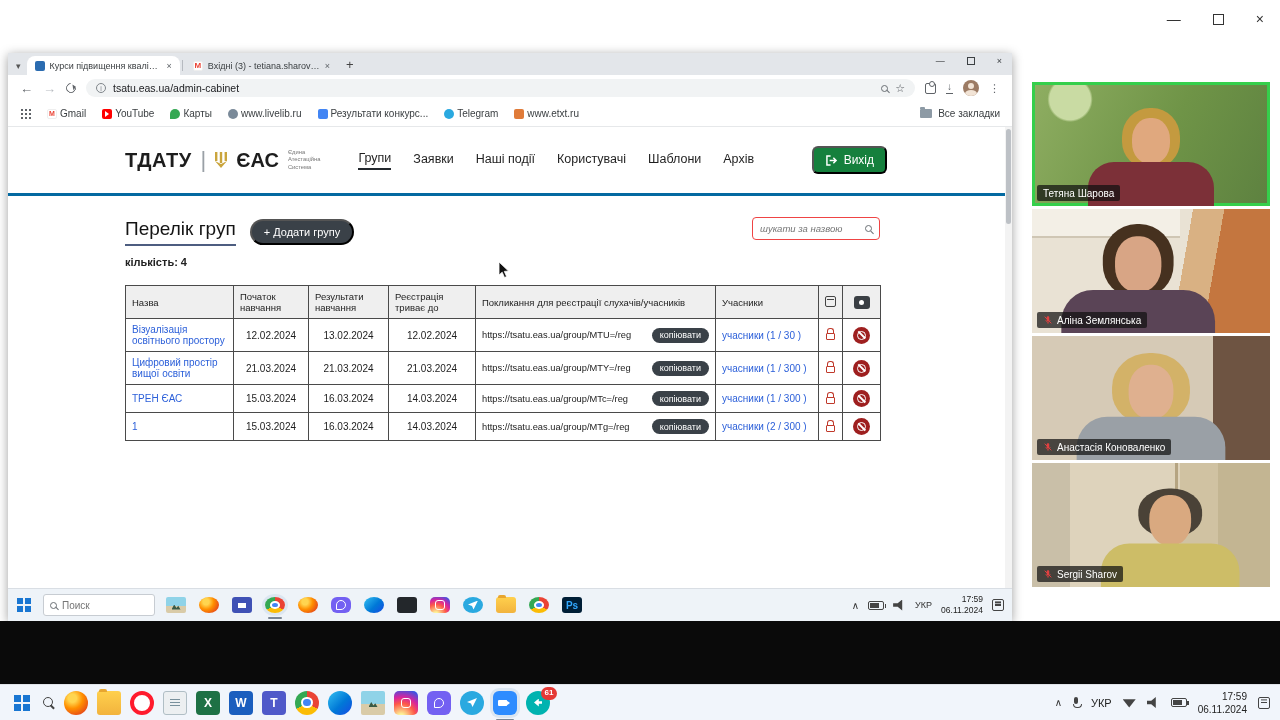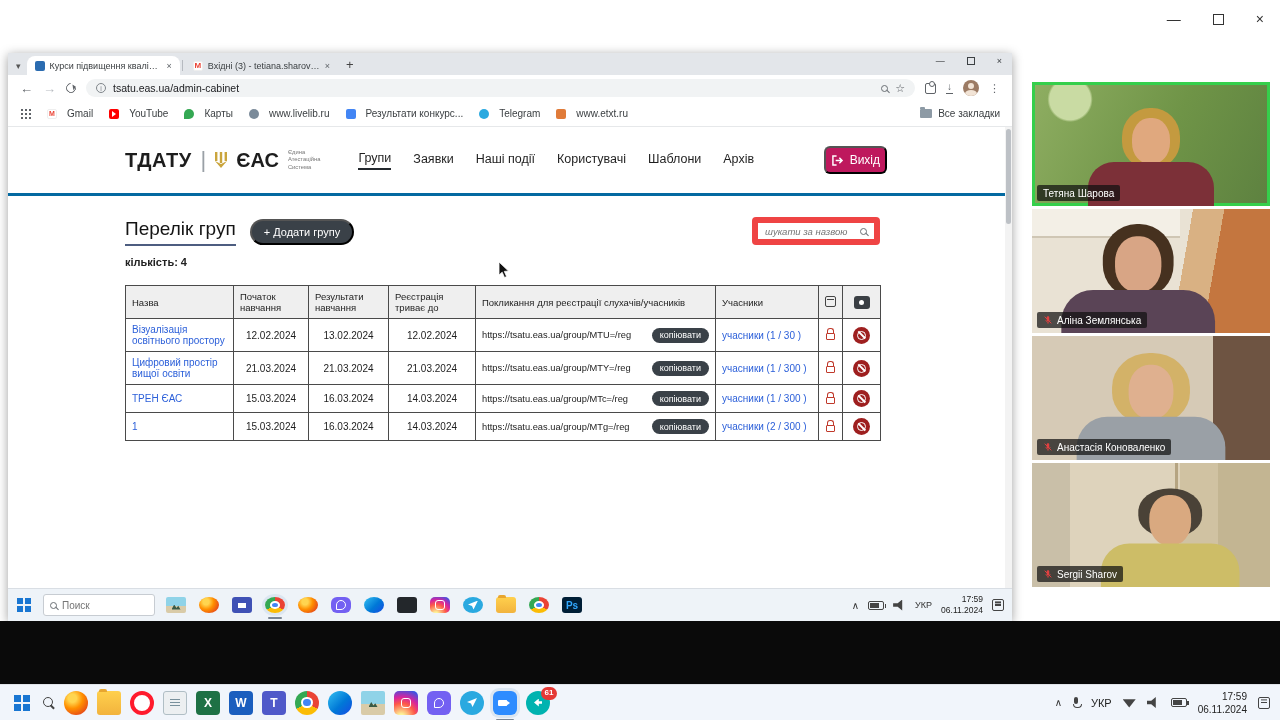--- a/index.html
+++ b/index.html
@@ -47,21 +47,21 @@
   .puzzle::before { content:''; position:absolute; top:-3px; left:3px; width:4px; height:4px; border:1.3px solid #5f6368; border-radius:50%; background:#fff; }
   .dl { font-size:10px; color:#5f6368; border-bottom:1.4px solid #5f6368; line-height:1; padding:0 1px 1px; }
   .avatar { width:16px; height:16px; border-radius:50%; background:#9c7b64; position:relative; overflow:hidden; }
   .avatar::before { content:''; position:absolute; left:5px; top:3px; width:6px; height:6px; border-radius:50%; background:#f2e4d6; }
   .avatar::after { content:''; position:absolute; left:2px; top:10px; width:12px; height:7px; border-radius:50% 50% 0 0; background:#f2e4d6; }
   .kebab { color:#5f6368; font-size:11px; }
 
   
   .bookbar { height:26px; display:flex; align-items:center; gap:16px; padding:0 12px; background:#fff; border-bottom:1px solid #e6e8ea; font-size:10px; color:#3c4043; }
   .grid9 { width:11px; height:11px; background-image:radial-gradient(circle,#5f6368 1.1px,transparent 1.2px); background-size:4px 4px; }
-  .bm { display:flex; align-items:center; gap:10px; white-space:nowrap; }
+  .bm { display:flex; align-items:center; gap:3px; white-space:nowrap; }
   .bmico { width:10px; height:10px; border-radius:2px; flex:none; display:flex; align-items:center; justify-content:center; color:#fff; font-size:7px; font-weight:bold; }
   .ic-gmail { background:#fff; border:1px solid #eee; color:#ea4335; }
   .ic-yt { background:#f00; } .ic-yt::after { content:''; border:3px solid transparent; border-left:4px solid #fff; margin-left:3px; }
   .ic-maps { background:#34a853; border-radius:50% 50% 50% 0; }
   .ic-lib { background:#7a8a99; border-radius:50%; }
   .ic-doc { background:#4285f4; }
   .ic-tg { background:#2aa9e0; border-radius:50%; }
   .ic-etxt { background:#e07b39; }
   .allbm { margin-left:auto; display:flex; align-items:center; gap:6px; }
   .fold { width:12px; height:9px; background:#8d9aa5; border-radius:1px; position:relative; }
@@ -71,26 +71,26 @@
   .page { position:relative; height:461px; background:#fff; overflow:hidden; }
   .apphead { display:flex; align-items:center; height:69px; padding:0 125px 0 117px; border-bottom:3px solid #0369a1; }
   .logo { display:flex; align-items:center; gap:9px; }
   .brand { font-size:20px; font-weight:bold; letter-spacing:.5px; color:#1d1d1d; }
   .lsep { font-size:22px; color:#9aa0a6; font-weight:200; }
   .acr { font-size:20px; font-weight:bold; color:#1d1d1d; }
   .subs { font-size:5.8px; color:#777; line-height:1.3; }
   .mainnav { display:flex; gap:22px; margin-left:38px; font-size:12.5px; color:#1f1f1f; align-items:center; }
   .nitem { padding-bottom:3px; }
   .nitem.active { border-bottom:2px solid #24292e; }
-  .logout { margin-left:auto; background:#be185d; color:#fff; border-radius:6px; padding:5px 5px; display:flex; gap:6px; align-items:center; font-size:12px; }
+  .logout { margin-left:auto; background:#15803d; color:#fff; border-radius:6px; padding:5px 11px; display:flex; gap:6px; align-items:center; font-size:12px; }
 
   .titlerow { display:flex; align-items:center; gap:14px; margin:22px 0 0 117px; }
   .ptitle { font-size:19px; color:#141414; border-bottom:2px solid #4d5d80; padding-bottom:4px; }
   .addbtn { background:#3a4148; color:#fff; border-radius:14px; padding:5px 12px; font-size:11px; }
-  .searchbox { position:absolute; right:132px; top:90px; width:128px; height:23px; border:6px solid #ef4444; border-radius:4px; display:flex; align-items:center; padding:8px 7px; gap:5px; background:#fff; }
+  .searchbox { position:absolute; right:132px; top:90px; width:128px; height:23px; border:1px solid #ef4444; border-radius:4px; display:flex; align-items:center; padding:8px 7px; gap:5px; background:#fff; }
   .searchbox input { border:none; outline:none; width:100%; font-size:9.5px; font-style:italic; color:#555; background:transparent; font-family:"Liberation Sans",sans-serif; }
   .count { font-size:11px; font-weight:bold; color:#222; margin:10px 0 0 117px; }
 
   table.groups { border-collapse:collapse; table-layout:fixed; width:755px; margin:17px 0 0 117px; font-size:10px; color:#1d1d1d; }
   .groups th, .groups td { border:1px solid #4a4a4a; padding:5px 6px; vertical-align:middle; text-align:left; }
   .groups th { background:#efefef; font-weight:normal; font-size:9.5px; }
   .c { text-align:center !important; }
   a.link { color:#2b5fd9; text-decoration:none; }
   .linkcell { display:flex; align-items:center; justify-content:space-between; gap:4px; }
   .regurl { font-size:9.3px; white-space:nowrap; overflow:hidden; }

